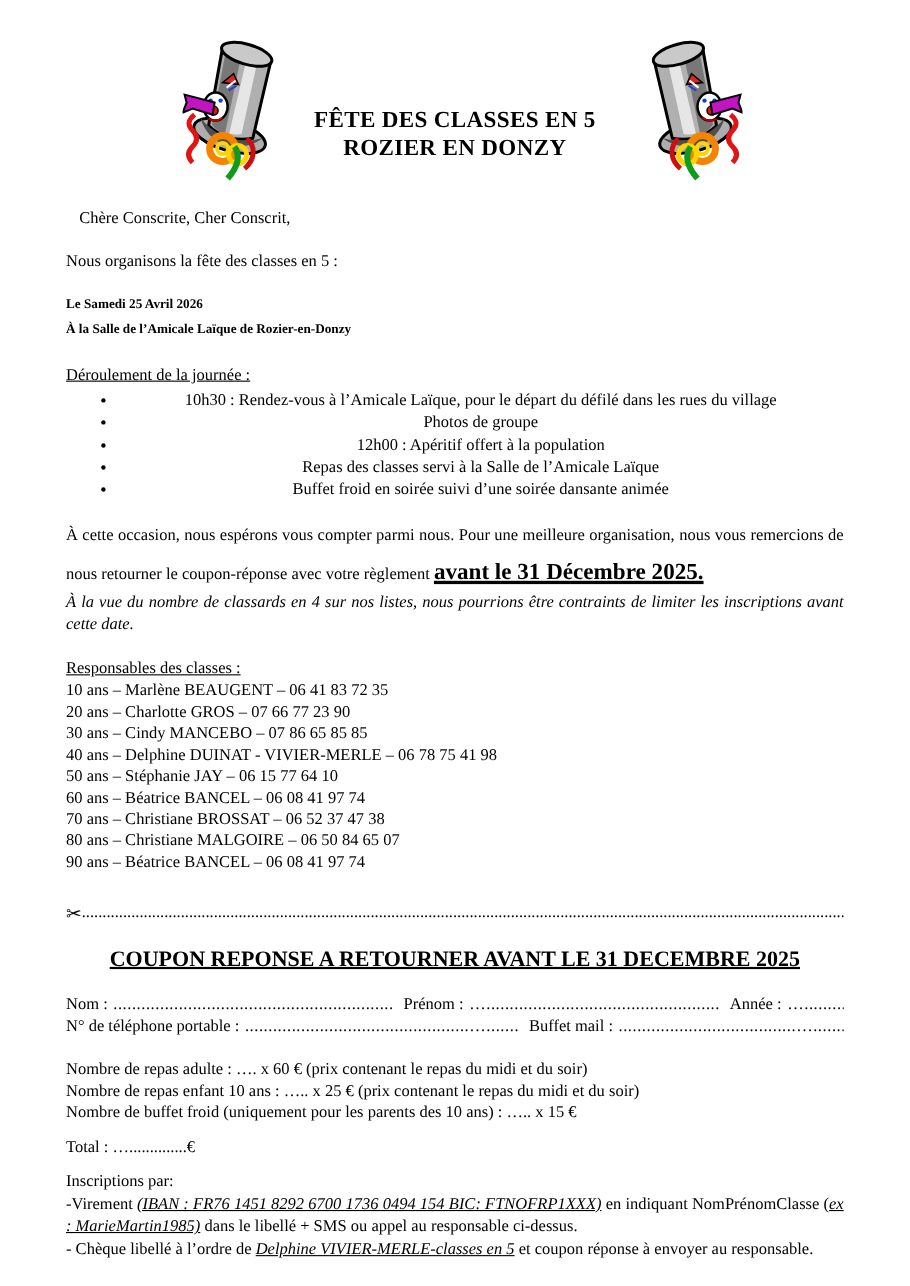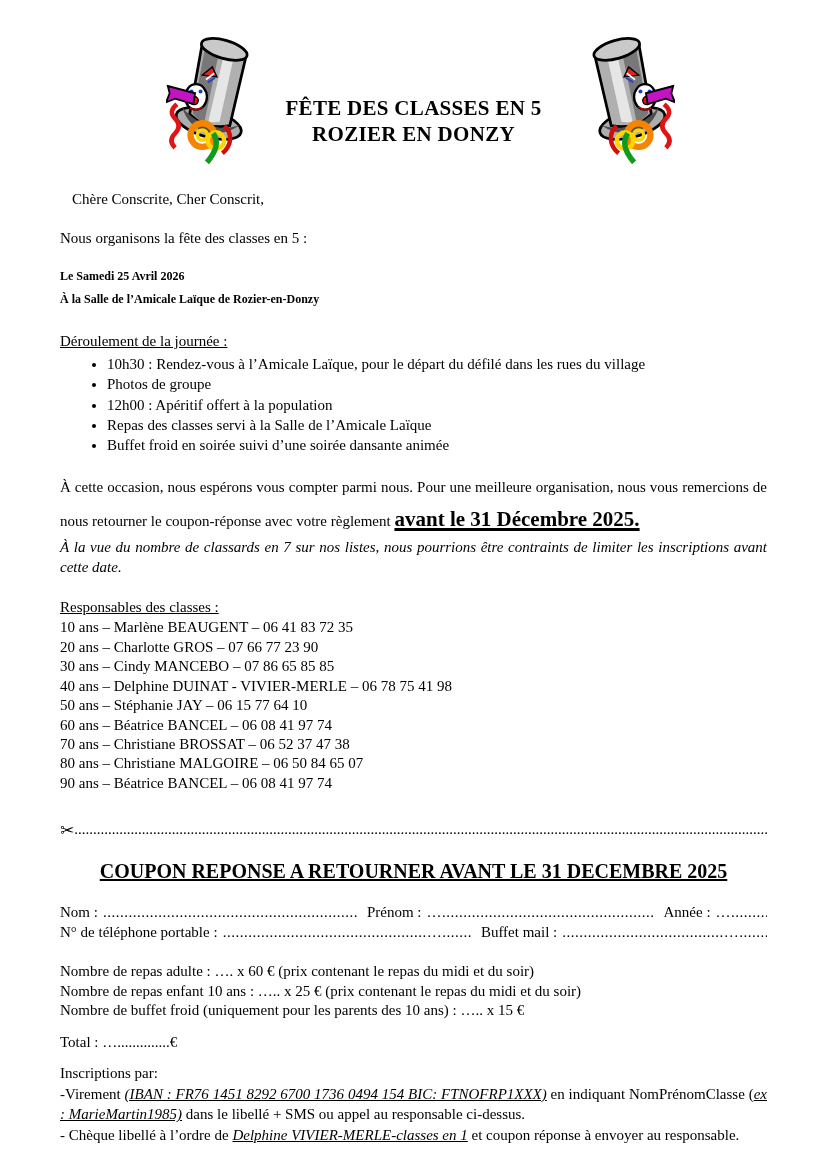--- a/index.html
+++ b/index.html
@@ -15,21 +15,21 @@
   .hat-left{left:106px;top:22px;}
   .hat-right{right:92px;top:22px;transform:scaleX(-1);}
   .doc-title{position:absolute;left:0;right:0;top:96px;text-align:center;
     font-weight:bold;font-size:21px;line-height:1.22;letter-spacing:.3px;}
   
   p,div{margin:0;}
   .greeting{margin-top:2px;line-height:19px;margin-left:12px;}
   .intro{margin-top:20px;line-height:19px;}
   .event{margin-top:17px;text-align:left;font-weight:bold;font-size:12px;line-height:23px;}
   .section-heading{margin-top:21px;text-decoration:underline;line-height:19px;}
-  ul.schedule{margin:3px 0 0 0;padding-left:47px;}
+  ul.schedule{margin:3px 0 0 0;padding-left:47px;text-align:center;}
   ul.schedule li{line-height:20.3px;}
   .appeal{margin-top:16px;text-align:justify;line-height:32px;}
   .deadline{font-weight:bold;font-size:21px;text-decoration:underline;text-decoration-thickness:2.5px;}
   .note{margin-top:1px;text-align:justify;font-style:italic;line-height:19.5px;}
   .resp-list{margin-top:1px;}
   .resp-list div{line-height:19.4px;}
   
   .cutline{margin-top:27px;white-space:nowrap;overflow:hidden;line-height:18px;}
   .scissors{font-family:"DejaVu Sans",sans-serif;font-size:17px;vertical-align:-2px;}
   
@@ -108,21 +108,21 @@
   <ul class="schedule">
     <li>10h30 : Rendez-vous à l’Amicale Laïque, pour le départ du défilé dans les rues du village</li>
     <li>Photos de groupe</li>
     <li>12h00 : Apéritif offert à la population</li>
     <li>Repas des classes servi à la Salle de l’Amicale Laïque</li>
     <li>Buffet froid en soirée suivi d’une soirée dansante animée</li>
   </ul>
 
   <p class="appeal"><span>À cette occasion, nous espérons vous compter parmi nous. Pour une meilleure organisation, nous vous remercions de nous retourner le coupon-réponse avec votre règlement </span><span class="deadline">avant le 31 Décembre 2025.</span></p>
 
-  <p class="note">À la vue du nombre de classards en 7 sur nos listes, nous pourrions être contraints de limiter les inscriptions avant cette date.</p>
+  <p class="note">À la vue du nombre de classards en 4 sur nos listes, nous pourrions être contraints de limiter les inscriptions avant cette date.</p>
 
   <p class="section-heading">Responsables des classes :</p>
   <div class="resp-list">
     <div>10 ans – Marlène BEAUGENT – 06 41 83 72 35</div>
     <div>20 ans – Charlotte GROS – 07 66 77 23 90</div>
     <div>30 ans – Cindy MANCEBO – 07 86 65 85 85</div>
     <div>40 ans – Delphine DUINAT - VIVIER-MERLE – 06 78 75 41 98</div>
     <div>50 ans – Stéphanie JAY – 06 15 77 64 10</div>
     <div>60 ans – Béatrice BANCEL – 06 08 41 97 74</div>
     <div>70 ans – Christiane BROSSAT – 06 52 37 47 38</div>
@@ -144,15 +144,15 @@
   <div class="meals">
     <div>Nombre de repas adulte : …. x 60 € (prix contenant le repas du midi et du soir)</div>
     <div>Nombre de repas enfant 10 ans :  ….. x 25 € (prix contenant le repas du midi et du soir)</div>
     <div>Nombre de buffet froid (uniquement pour les parents des 10 ans) :  ….. x 15 €</div>
   </div>
 
   <p class="total">Total : …..............€</p>
 
   <p class="inscr">Inscriptions par:</p>
   <p class="payment"><span>-Virement </span><span class="it">(IBAN : FR76 1451 8292 6700 1736 0494 154  BIC: FTNOFRP1XXX)</span><span> en indiquant NomPrénomClasse (</span><span class="it">ex : MarieMartin1985)</span><span> dans le libellé + SMS ou appel au responsable ci-dessus.</span><br>
-    <span>- Chèque libellé à l’ordre de </span><span class="it">Delphine VIVIER-MERLE-classes en 1</span><span> et coupon réponse à envoyer au responsable.</span></p>
+    <span>- Chèque libellé à l’ordre de </span><span class="it">Delphine VIVIER-MERLE-classes en 5</span><span> et coupon réponse à envoyer au responsable.</span></p>
 
 </div>
 
 </body></html>

